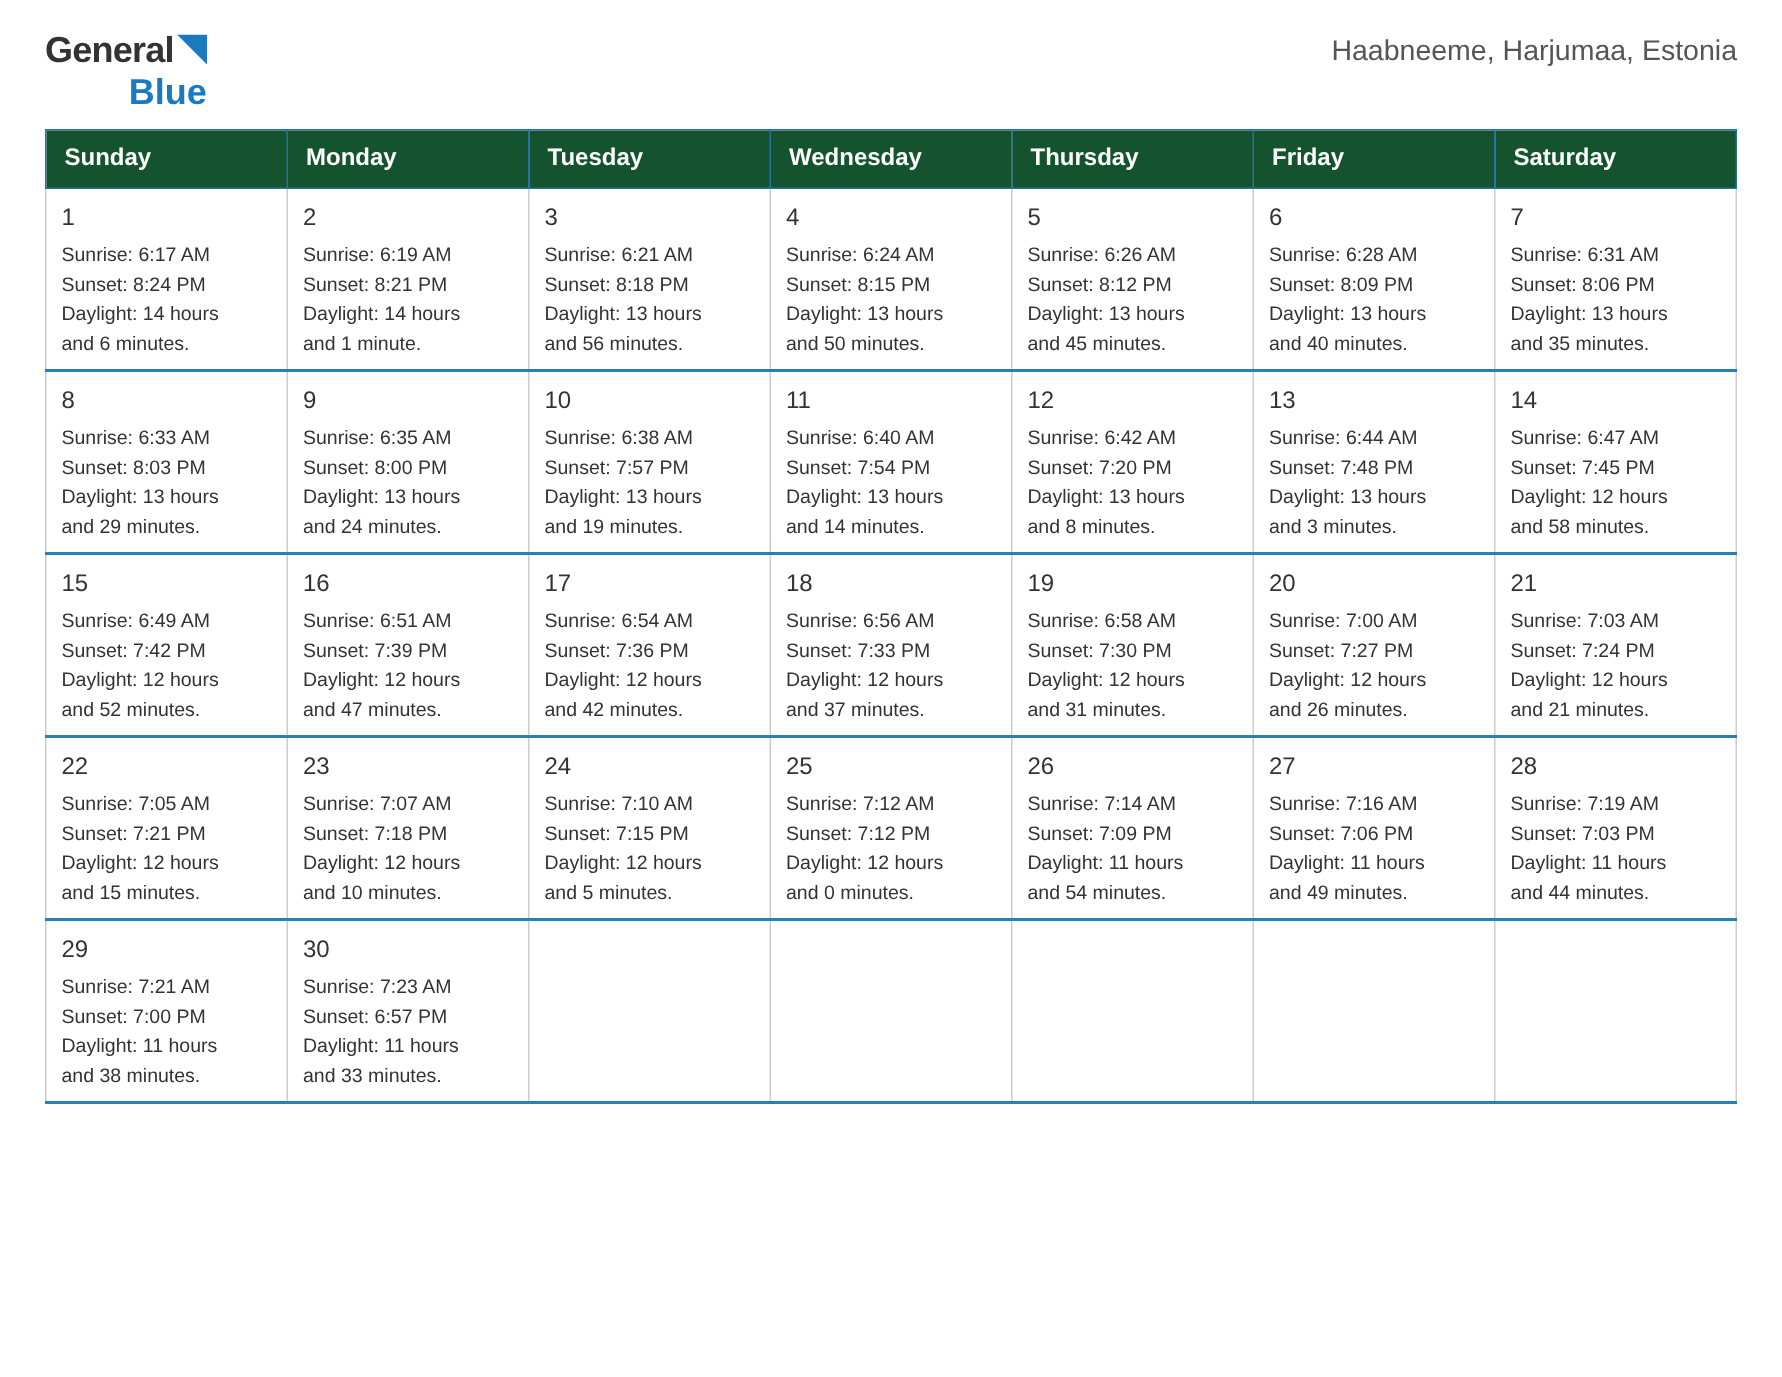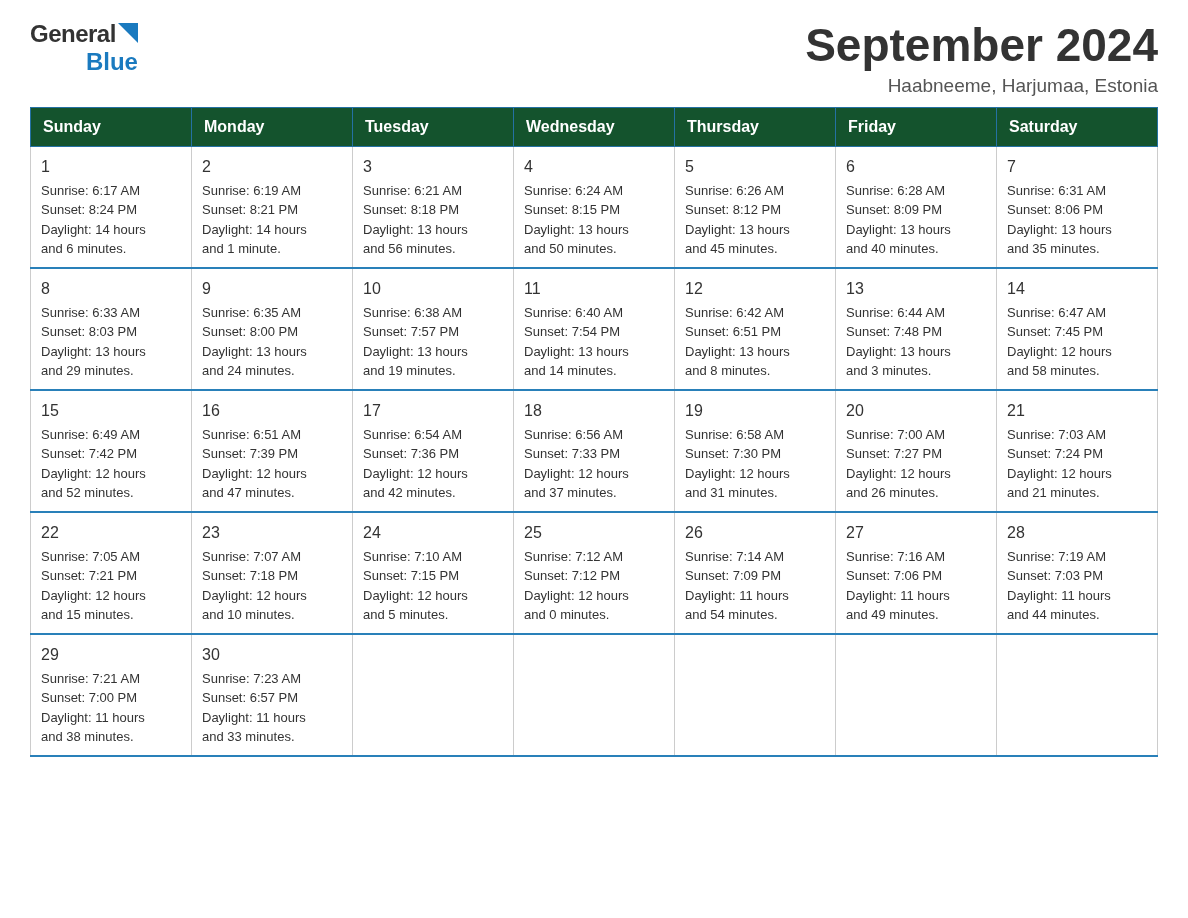--- a/index.html
+++ b/index.html
@@ -90,21 +90,20 @@
         <svg width="20" height="20" viewBox="0 0 20 20">
           <polygon points="0,0 20,0 20,20" fill="#1a7abf"></polygon>
         </svg>
       </span>
     </div>
     <div>
       <span style="font-size:24px;font-weight:bold;color:#1a7abf;">Blue</span>
     </div>
   </div>
   <div class="title-area">
-    <div class="month-title">September 2024</div>
     <div class="location-title">Haabneeme, Harjumaa, Estonia</div>
   </div>
 </div>
 
 <table class="calendar-table">
   <thead>
     <tr>
 
     <th>Sunday</th>
         <th>Monday</th>
@@ -157,21 +156,21 @@
 and 24 minutes.</span></td>
         <td><span class="day-number">10</span><span class="day-info">Sunrise: 6:38 AM
 Sunset: 7:57 PM
 Daylight: 13 hours
 and 19 minutes.</span></td>
         <td><span class="day-number">11</span><span class="day-info">Sunrise: 6:40 AM
 Sunset: 7:54 PM
 Daylight: 13 hours
 and 14 minutes.</span></td>
         <td><span class="day-number">12</span><span class="day-info">Sunrise: 6:42 AM
-Sunset: 6:51 PM
+Sunset: 7:20 PM
 Daylight: 13 hours
 and 8 minutes.</span></td>
         <td><span class="day-number">13</span><span class="day-info">Sunrise: 6:44 AM
 Sunset: 7:48 PM
 Daylight: 13 hours
 and 3 minutes.</span></td>
         <td><span class="day-number">14</span><span class="day-info">Sunrise: 6:47 AM
 Sunset: 7:45 PM
 Daylight: 12 hours
 and 58 minutes.</span></td>

